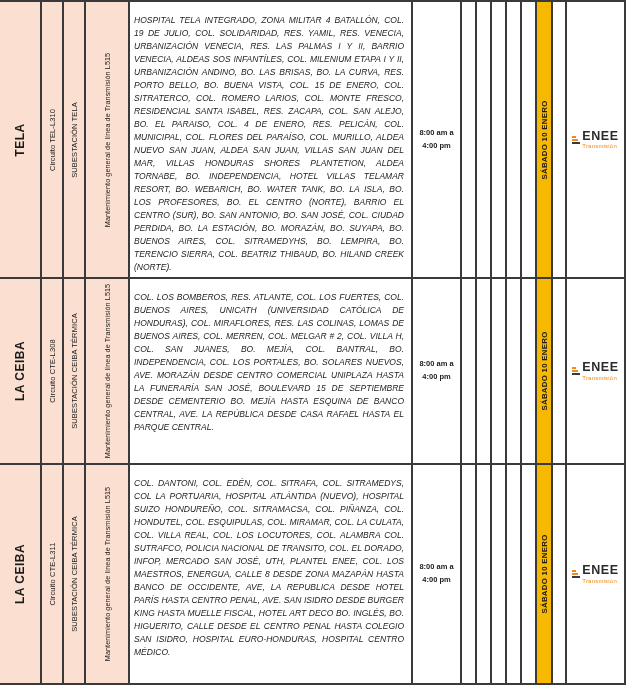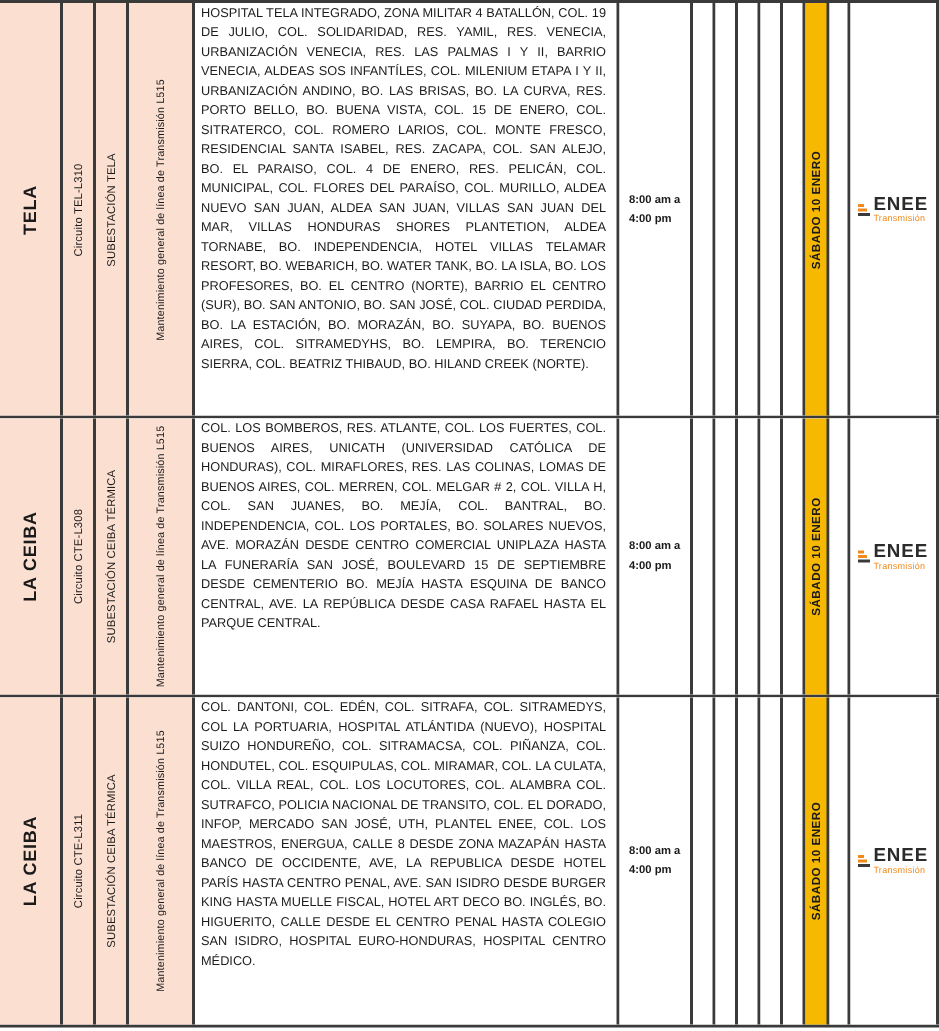--- a/index.html
+++ b/index.html
@@ -90,36 +90,37 @@
     color: #1a1a1a;
     letter-spacing: 0.3px;
   }
 
   .desc-txt {
     font-size: 8.5px;
     line-height: 1.53;
     color: #1c1c1c;
     text-align: justify;
     text-align-last: left;
-    padding: 0 7px 10px 4px;
+    padding: 12px 7px 10px 4px;
     hyphens: none;
     word-spacing: 0.1px;
+    font-style: italic;
   }
 
   .time-wrap {
     height: 100%;
     display: flex;
     align-items: center;
     justify-content: center;
   }
   .time-txt {
     font-size: 7.5px;
     font-weight: bold;
     color: #1a1a1a;
-    text-align: left;
+    text-align: center;
     line-height: 1.7;
     white-space: pre-line;
   }
 
   
   .logo-wrap {
     height: 100%;
     display: flex;
     align-items: center;
     justify-content: center;

